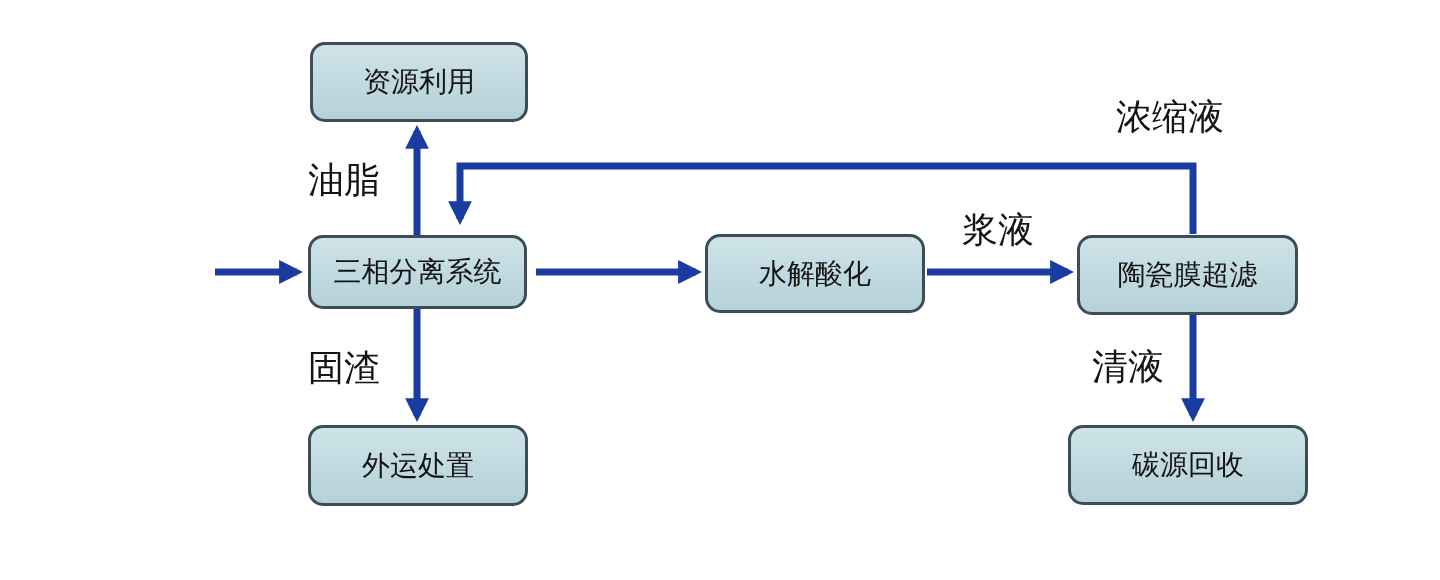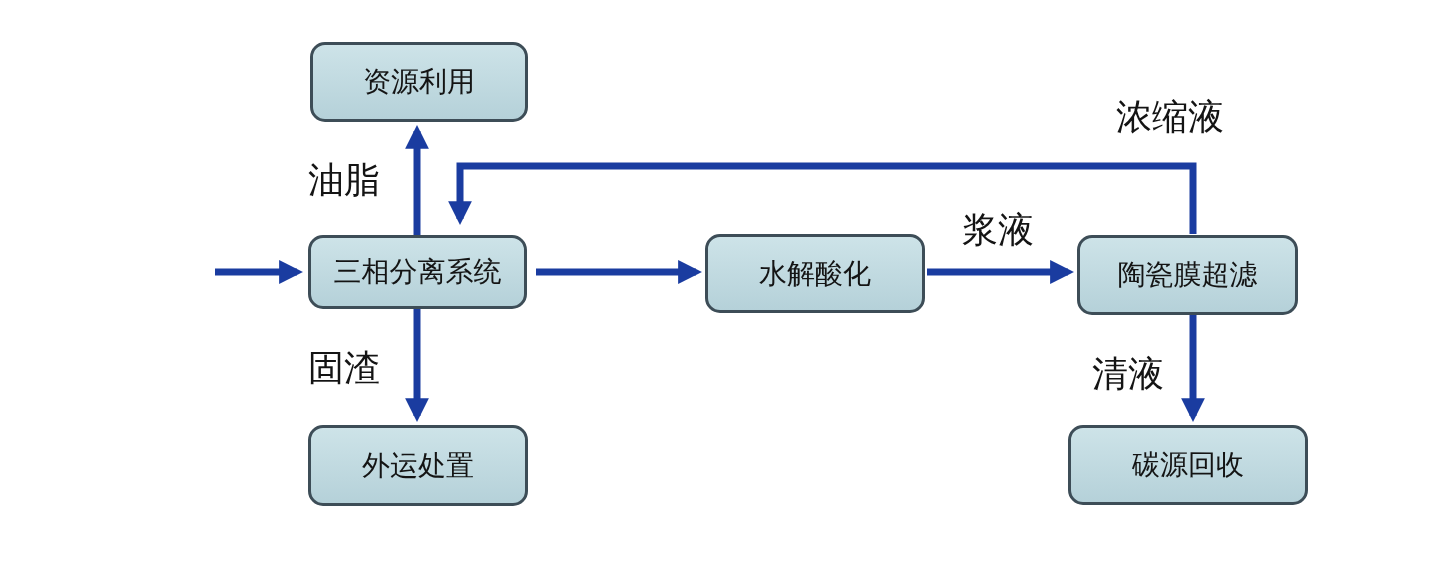--- a/index.html
+++ b/index.html
@@ -30,21 +30,21 @@
   .n-carbon     { left:1068px; top:425px; width:240px; height:80px; }
   .edge-label {
     position:absolute; font-size:36px; line-height:1.15;
     color:var(--text); white-space:nowrap;
   }
   .l-oil         { left:308px;  top:160px; }
   .l-organic     { left:546px;  top:208px; }
   .l-slurry      { left:962px;  top:210px; }
   .l-concentrate { left:1116px; top:97px;  }
   .l-solid       { left:308px;  top:348px; }
-  .l-clear       { left:1092px; top:347px;margin-top:7px; }
+  .l-clear       { left:1092px; top:347px; }
   .source-label {
     position:absolute; left:55px; top:250px;
     font-size:36px; font-weight:bold; color:var(--text); white-space:nowrap;
   }
 </style>
 </head>
 <body>
 
 <div id="stage">
 

